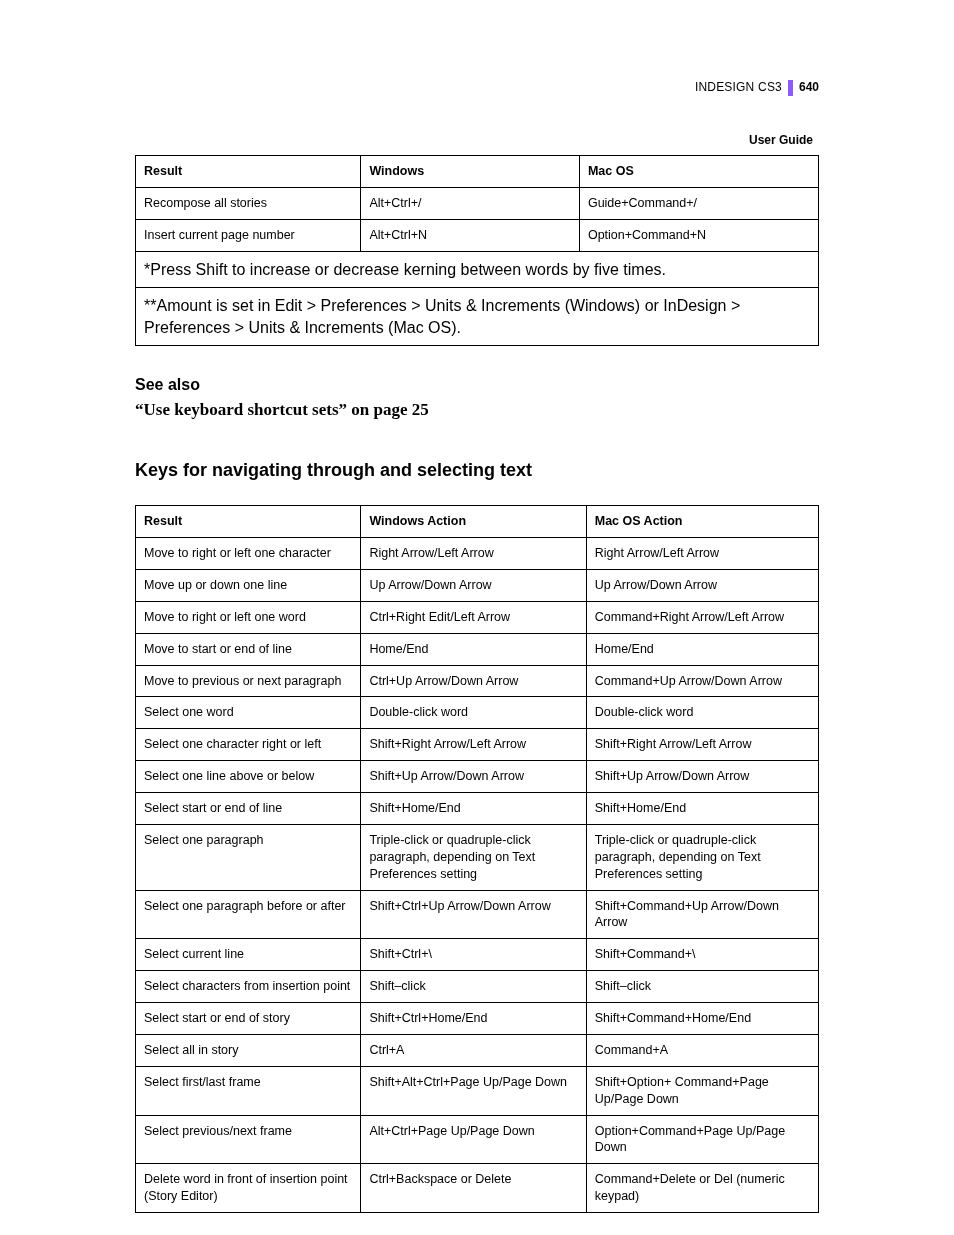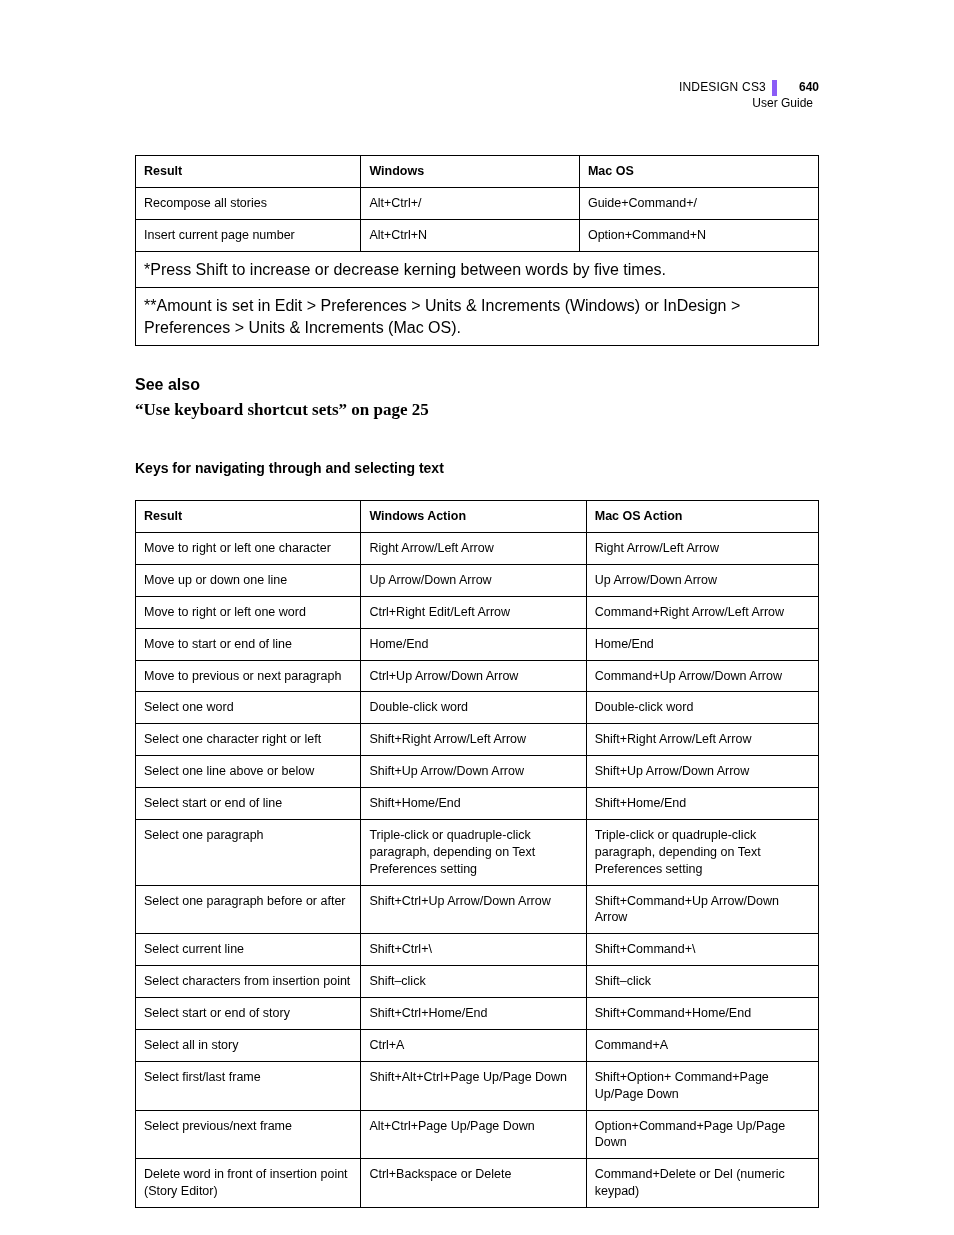--- a/index.html
+++ b/index.html
@@ -29,26 +29,27 @@
     display: flex;
     align-items: stretch;
     justify-content: flex-end;
   }
   .running-header .product {
     padding-right: 6px;
     letter-spacing: 0.2px;
   }
   .running-header .pagenum {
     font-weight: 700;
-    padding-left: 22px;
+    padding-left: 6px;
     border-left: 5px solid #8b5cf6;
   }
   .running-header .guide {
-    font-weight: 400;
+    font-weight: 700;
     padding-right: 6px;
+    margin-top: 37px;
   }
   .content {
     margin-top: 75px;
   }
   table.shortcuts {
     border-collapse: collapse;
     width: 100%;
     font-family: "Myriad Pro", "Helvetica Neue", Arial, sans-serif;
     font-size: 12.5px;
     line-height: 1.35;
@@ -76,21 +77,21 @@
   p.body {
     font-family: "Minion Pro", "Times New Roman", Georgia, serif;
     font-size: 17px;
     margin: 0 0 0 0;
     line-height: 1.4;
     font-weight: bold;
   }
   h2.section {
     font-family: "Myriad Pro", "Helvetica Neue", Arial, sans-serif;
     font-weight: 700;
-    font-size: 14px;
+    font-size: 18px;
     margin: 38px 0 4px 0;
   }
   .gap { height: 20px; }
 </style>
 </head>
 <body>
 
 <div class="page">
 
   <div class="running-header">

